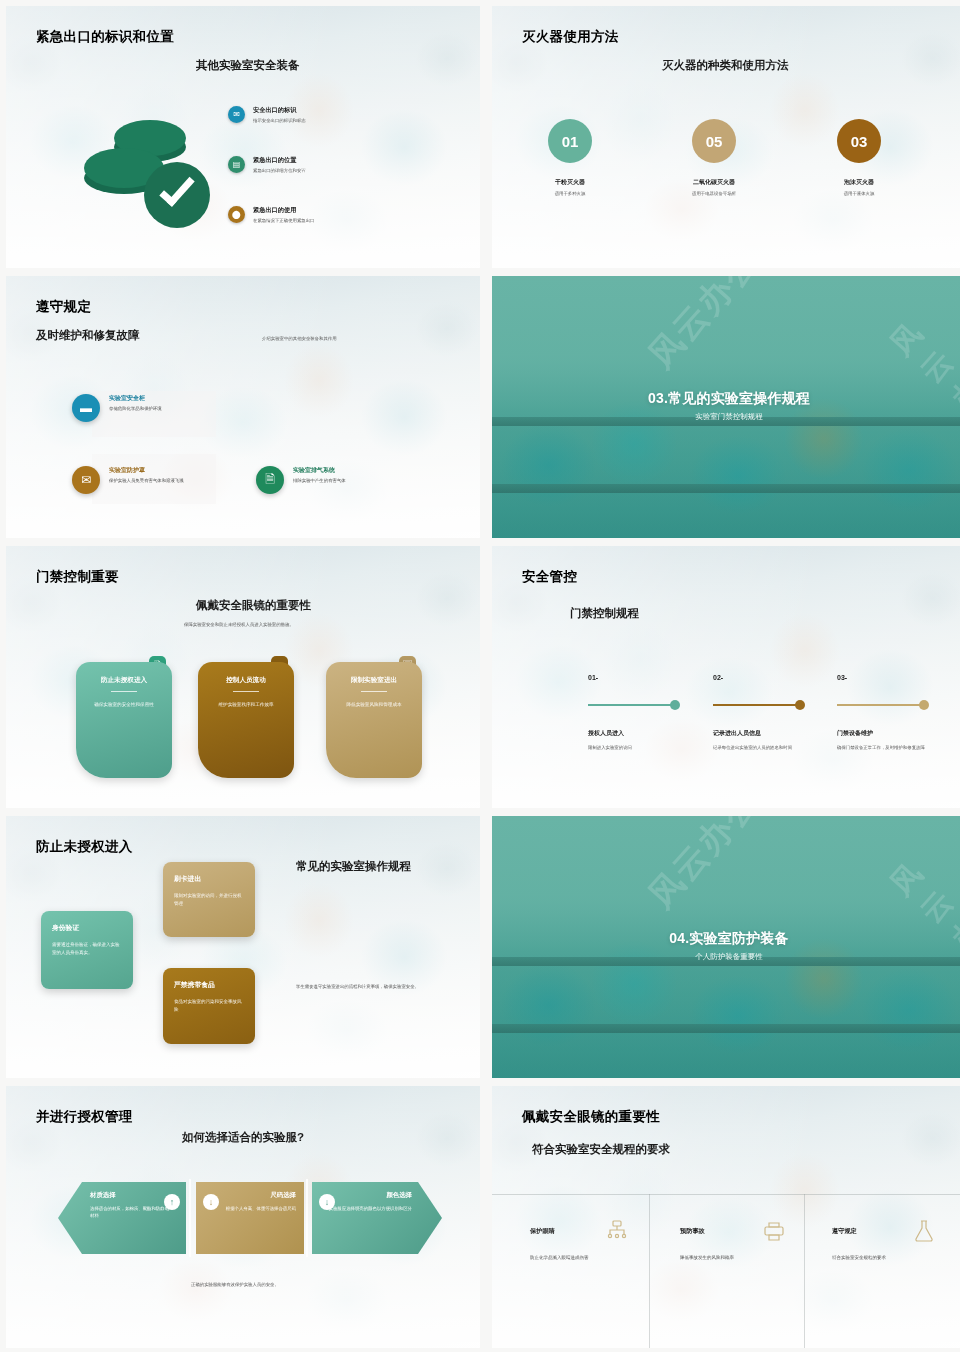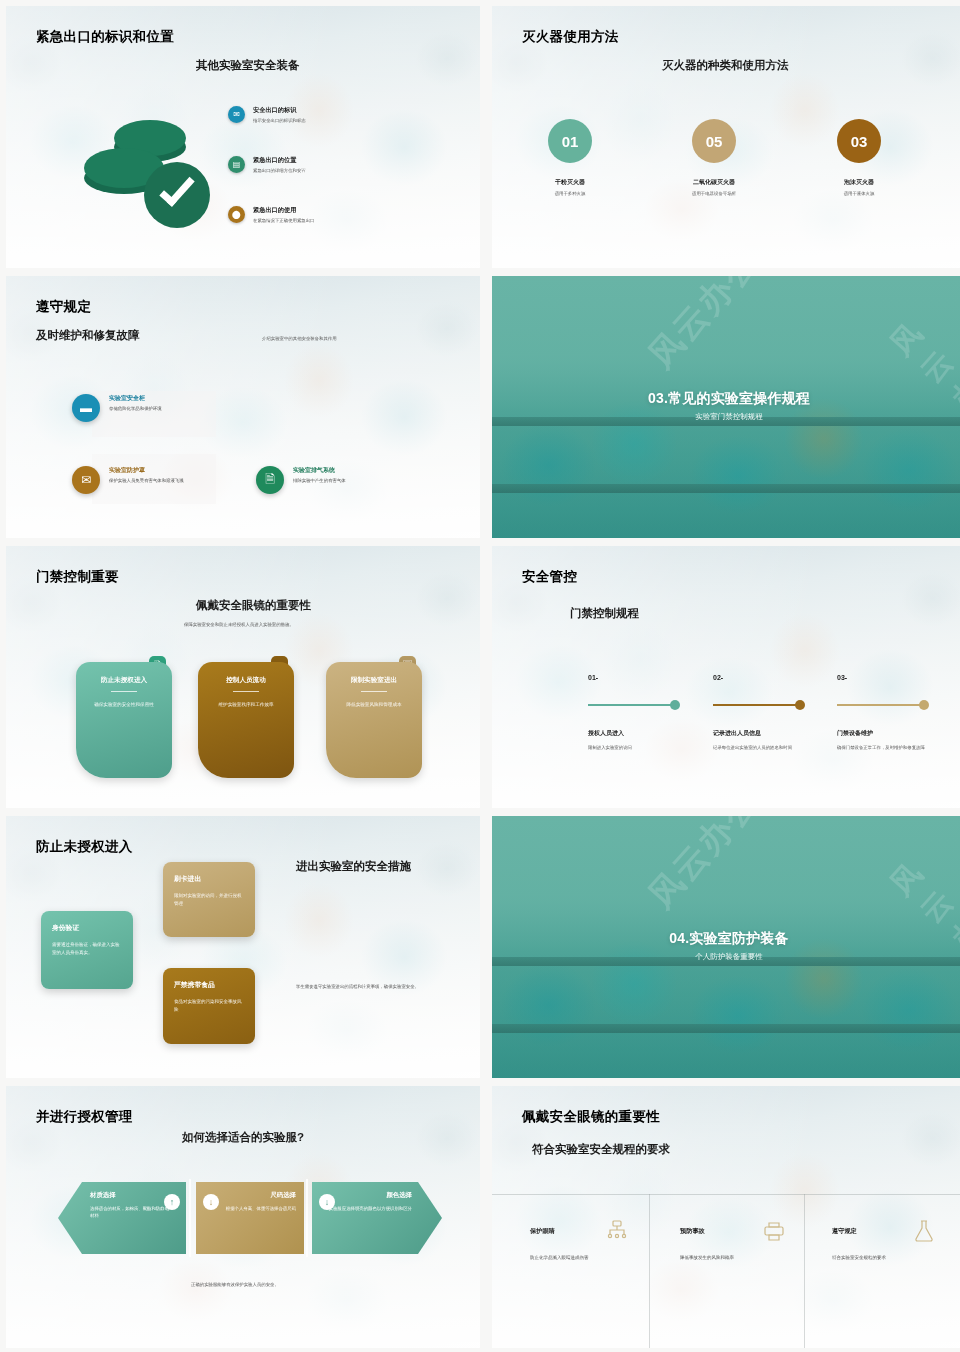--- a/index.html
+++ b/index.html
@@ -405,21 +405,21 @@
   </div>
 
   <div class="slide">
     <div class="bg">
       <div class="bg-base"></div>
         <div class="bg-left-fade"></div>
         <div class="bg-wash"></div>
     </div>
     <div class="content">
       <div class="s-title">防止未授权进入</div>
-      <div class="s-sub" style="position:absolute; left:290px; top:42px; width:118px; line-height:1.45;">进出实验室的安全措施</div>
+      <div class="s-sub" style="position:absolute; left:290px; top:42px; width:118px; line-height:1.45;">常见的实验室操作规程</div>
       <div class="tiny" style="position:absolute; left:290px; top:168px; width:155px;">学生需要遵守实验室进出的流程和注意事项，确保实验室安全。</div>
 
       <div class="scard" style="left:35px; top:95px; width:92px; height:78px; background:linear-gradient(160deg,#74c3ad,#55a58f);">
         <div class="t">身份验证</div>
         <div class="d">需要通过身份验证，确保进入实验室的人员身份真实。</div>
       </div>
 
       <div class="scard" style="left:157px; top:46px; width:92px; height:75px; background:linear-gradient(160deg,#cbb382,#b4985c);">
         <div class="t">刷卡进出</div>
         <div class="d">限制对实验室的访问，并进行授权管理</div>

